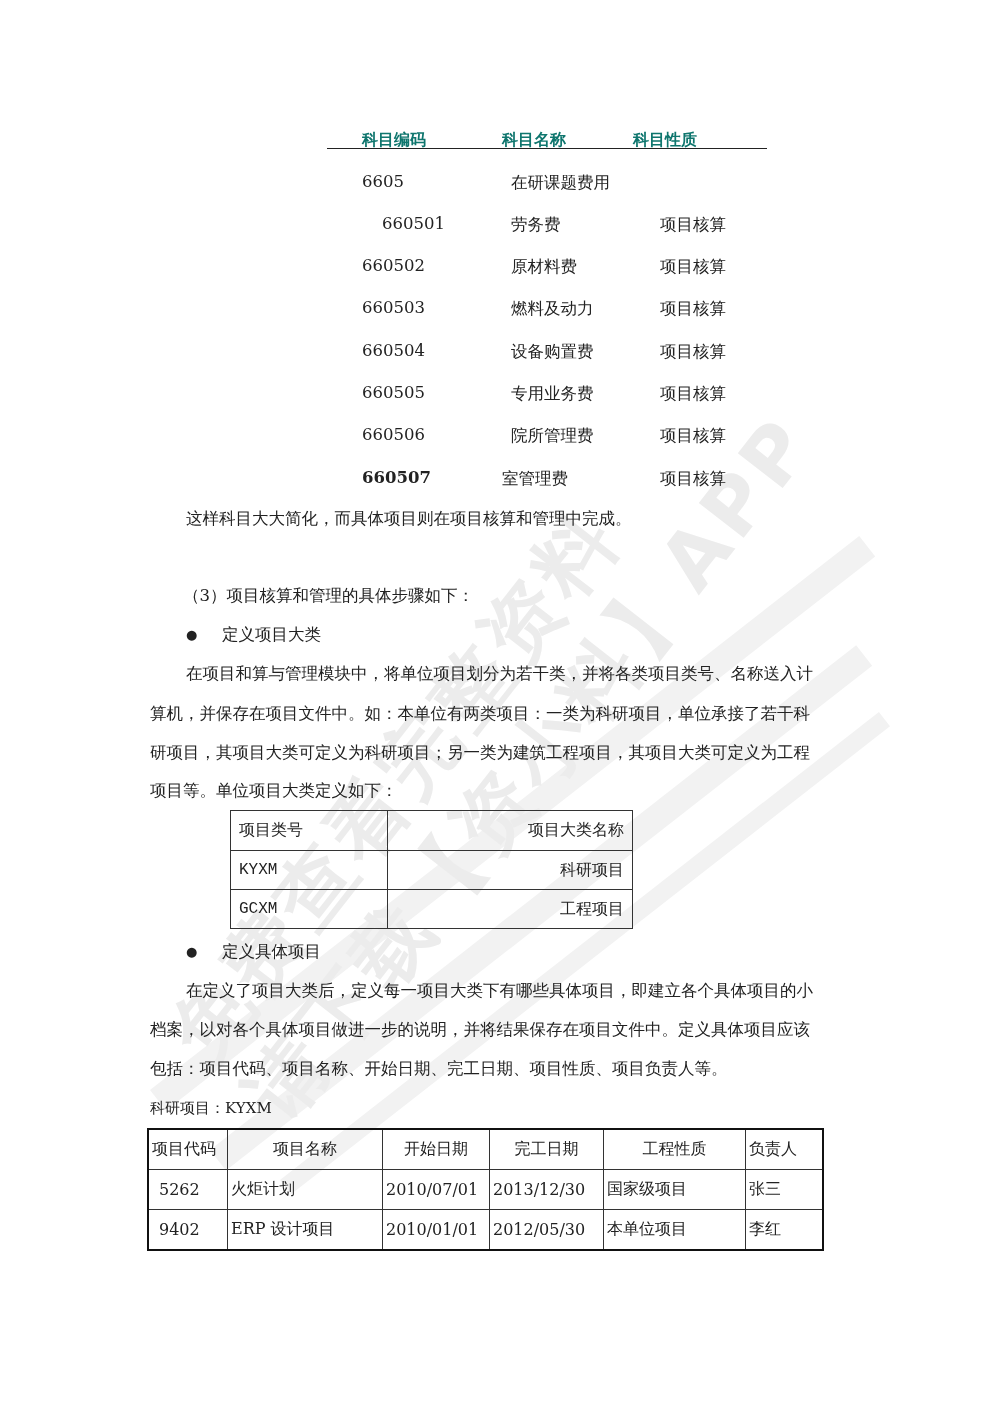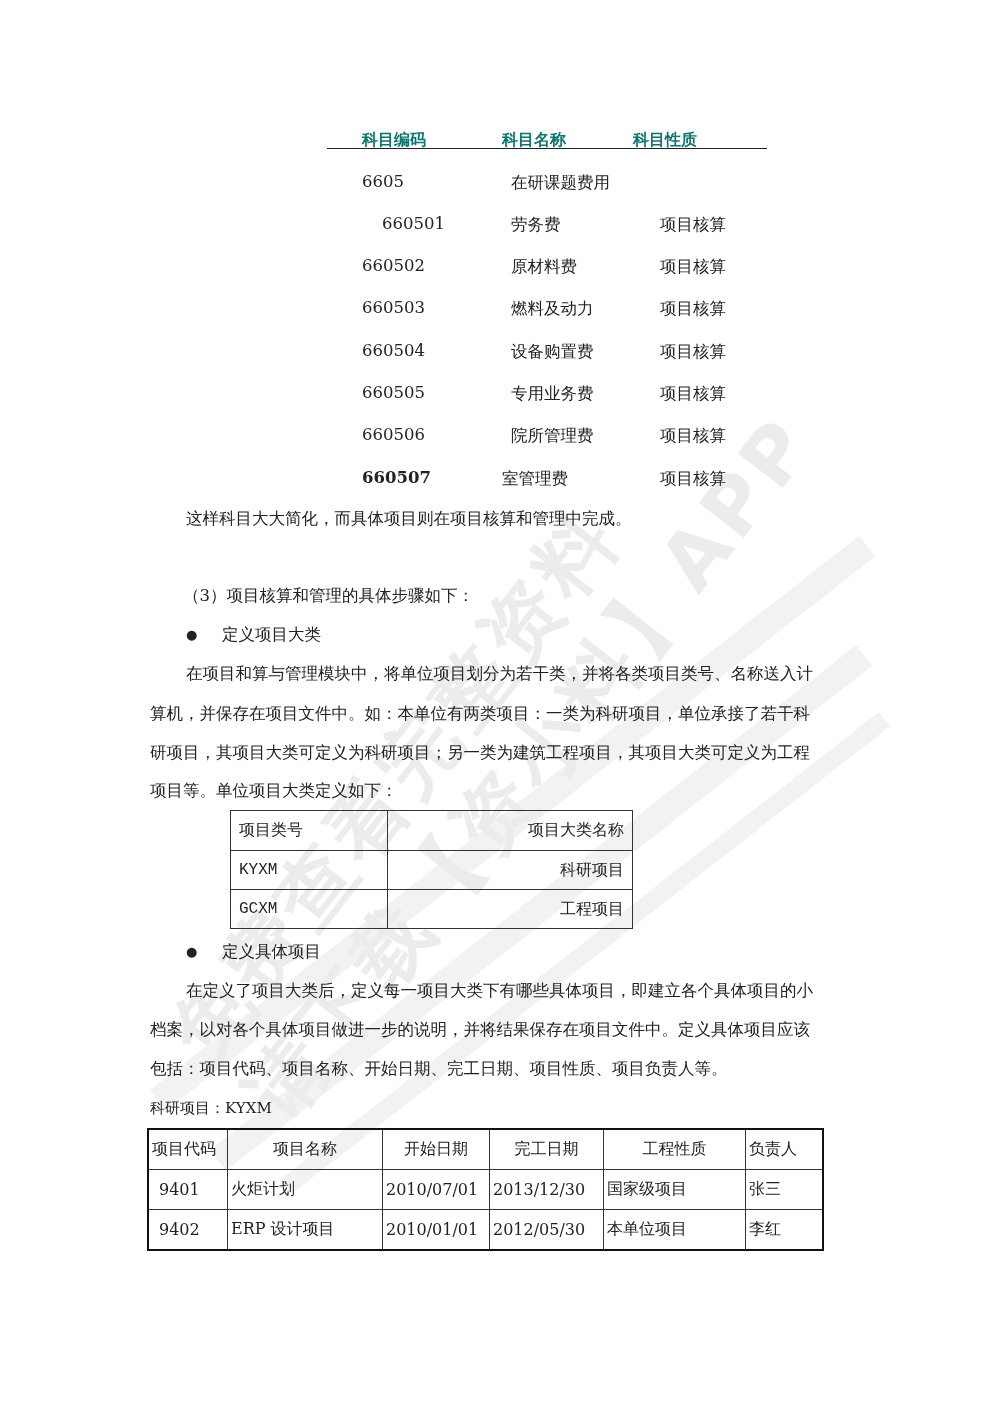--- a/index.html
+++ b/index.html
@@ -138,21 +138,21 @@
     <tbody>
         <tr>
       <td style="width:72px;">项目代码</td>
       <td class="ctr" style="width:148px;">项目名称</td>
       <td class="ctr" style="width:100px;">开始日期</td>
       <td class="ctr" style="width:107px;">完工日期</td>
       <td class="ctr" style="width:135px;">工程性质</td>
       <td style="width:70px;">负责人</td>
     </tr>
     <tr>
-      <td style="padding-left:10px;">9401</td>
+      <td style="padding-left:10px;">5262</td>
       <td>火炬计划</td>
       <td>2010/07/01</td>
       <td>2013/12/30</td>
       <td>国家级项目</td>
       <td>张三</td>
     </tr>
     <tr>
       <td style="padding-left:10px;">9402</td>
       <td>ERP 设计项目</td>
       <td>2010/01/01</td>

